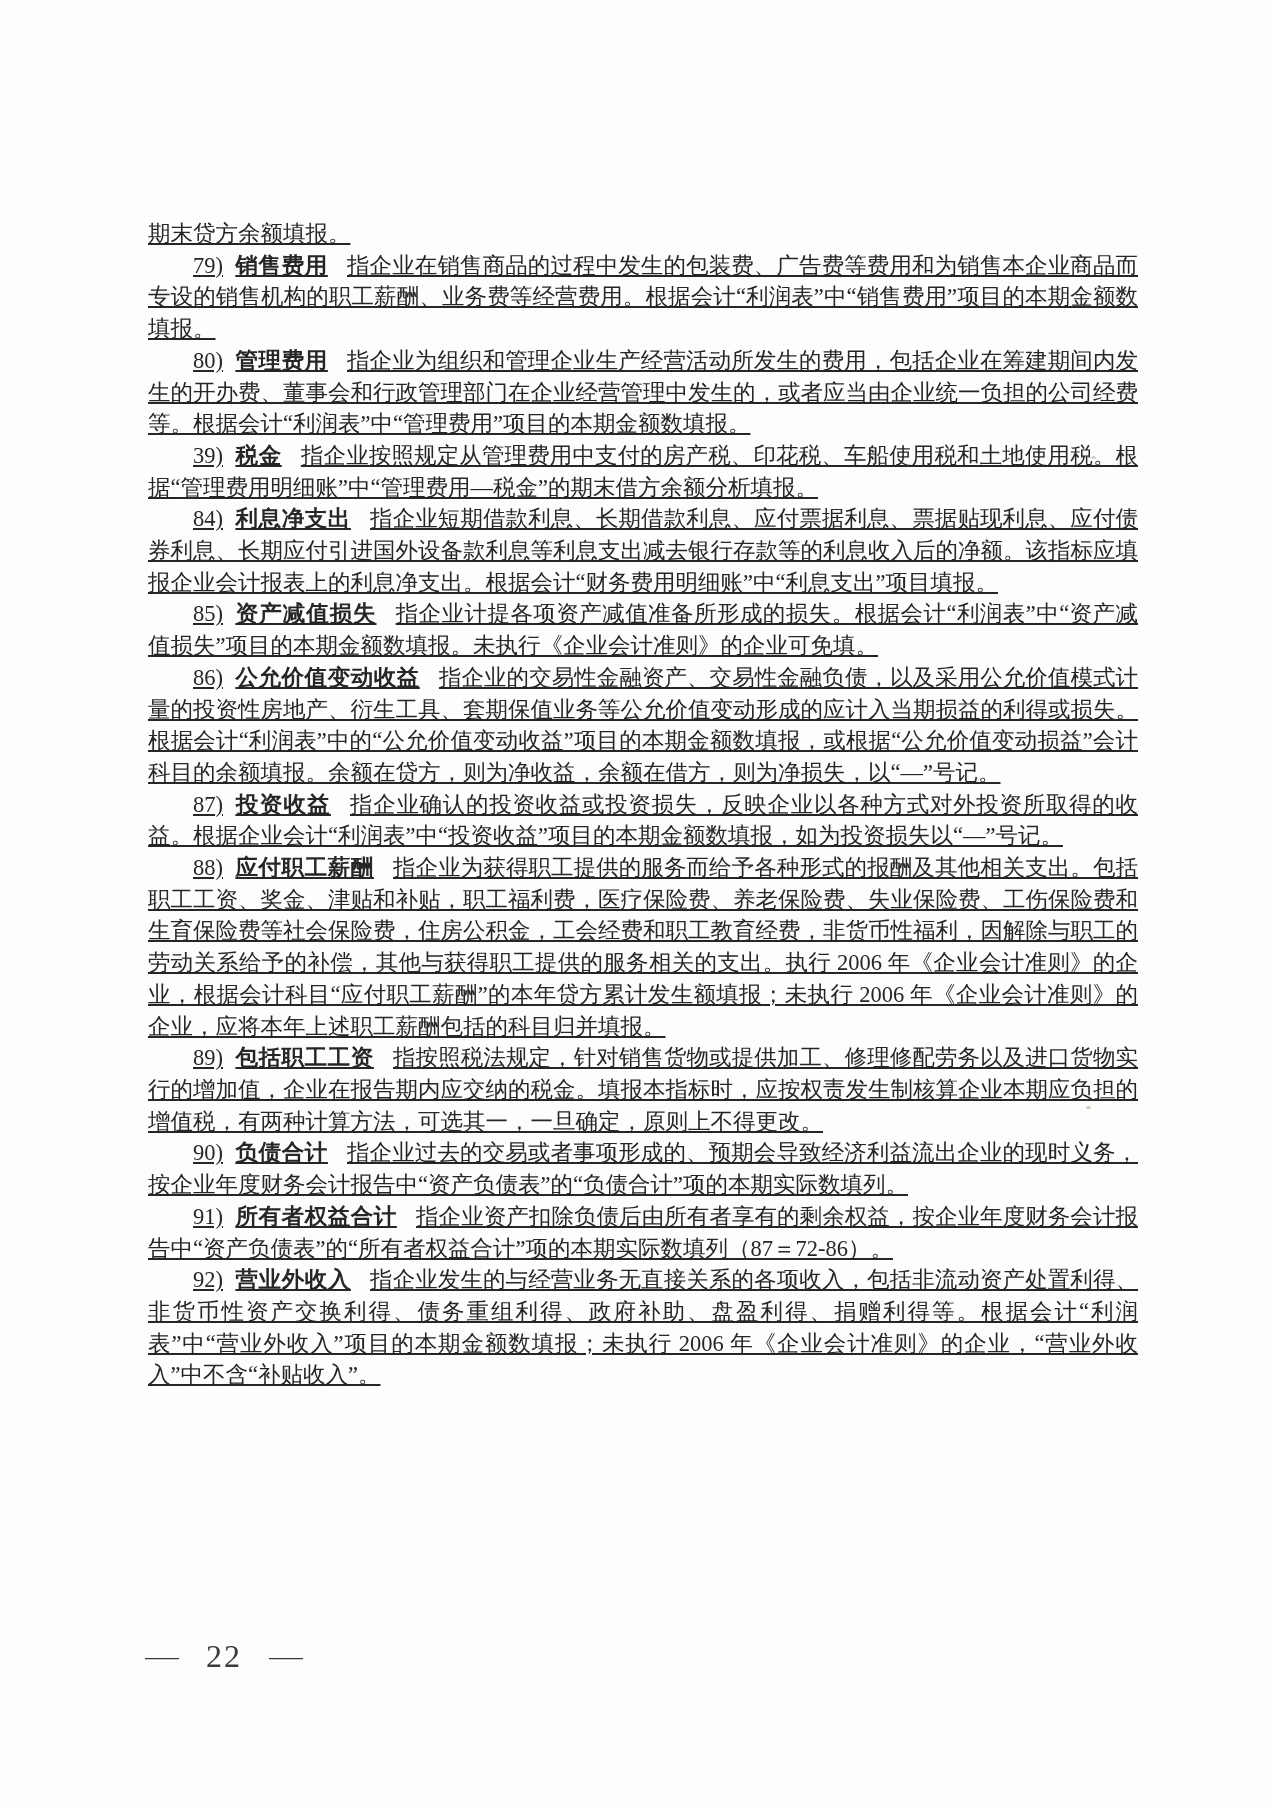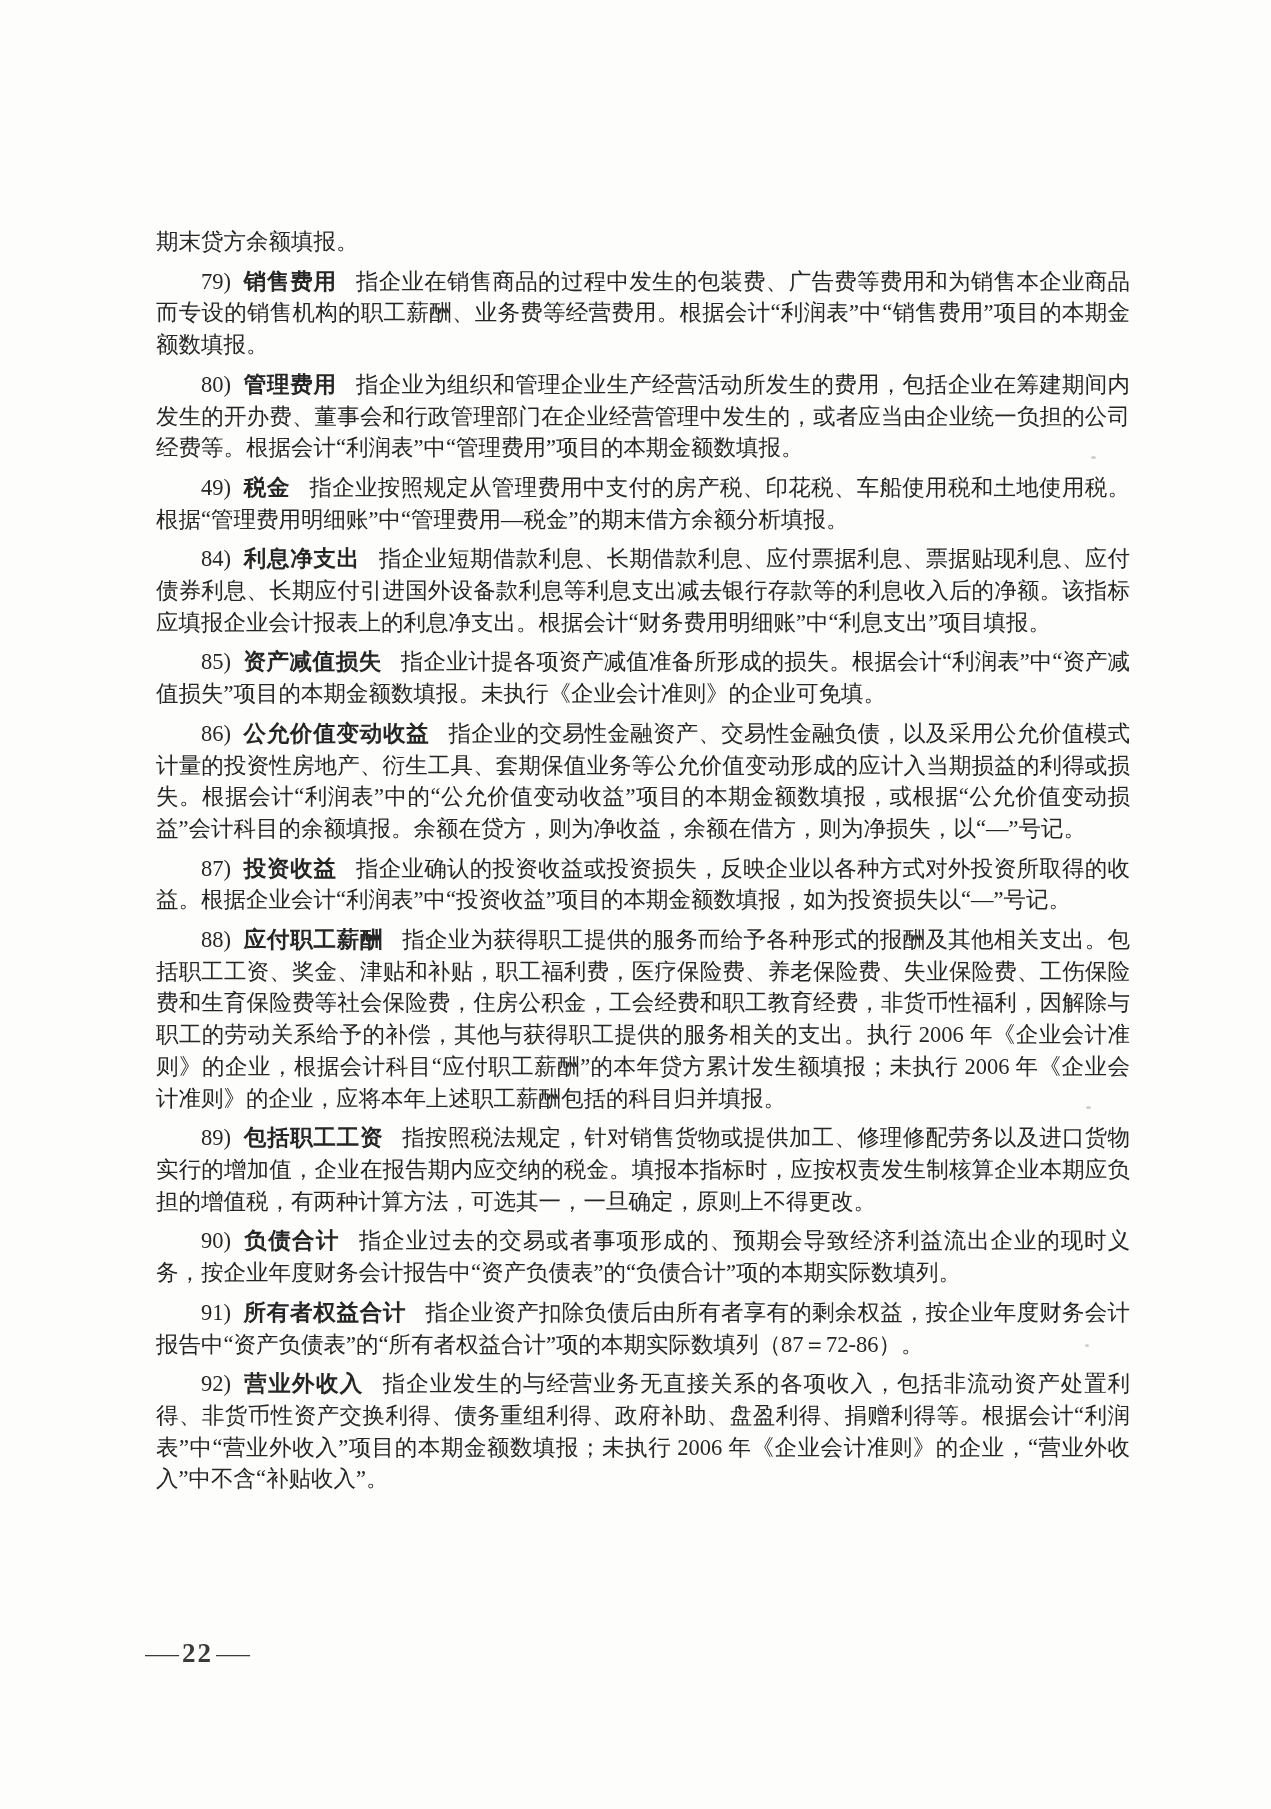--- a/index.html
+++ b/index.html
@@ -23,22 +23,23 @@
   .text-block {
     position: absolute;
     left: 148px;
     top: 218px;
     width: 990px;
     font-size: 22.5px;
     line-height: 31.7px;
     text-align: justify;
   }
   .para {
-    margin: 8px;
+    margin: 0;
     padding: 0;
+    text-decoration: underline;
   }
   .para.indent {
     text-indent: 2em;
   }
   .num {
     margin-right: 0.55em;
   }
   .term {
     font-family: "Liberation Sans", "DejaVu Sans", sans-serif;
     font-weight: 700;
@@ -53,24 +54,23 @@
     color: #3a3a3a;
     display: flex;
     align-items: center;
   }
   .fdash {
     font-size: 24px;
     transform: scaleX(1.4);
     display: inline-block;
   }
   .fnum {
-    margin: 0 8px;
+    margin: 0 32px;
     letter-spacing: 2px;
-    font-size: 27px;
-    font-weight: bold;
+    font-size: 32px;
   }
   .speck {
     position: absolute;
     background: #b9b9b4;
     border-radius: 50%;
     opacity: 0.7;
   }
 </style>
 </head>
 <body>
@@ -79,21 +79,21 @@
 
   <div class="text-block">
 
     <p class="para">期末贷方余额填报。</p>
 
 
     <p class="para indent"><span class="num">79)</span><b class="term">销售费用</b><span>指企业在销售商品的过程中发生的包装费、广告费等费用和为销售本企业商品而专设的销售机构的职工薪酬、业务费等经营费用。根据会计“利润表”中“销售费用”项目的本期金额数填报。</span></p>
 
     <p class="para indent"><span class="num">80)</span><b class="term">管理费用</b><span>指企业为组织和管理企业生产经营活动所发生的费用，包括企业在筹建期间内发生的开办费、董事会和行政管理部门在企业经营管理中发生的，或者应当由企业统一负担的公司经费等。根据会计“利润表”中“管理费用”项目的本期金额数填报。</span></p>
 
-    <p class="para indent"><span class="num">49)</span><b class="term">税金</b><span>指企业按照规定从管理费用中支付的房产税、印花税、车船使用税和土地使用税。根据“管理费用明细账”中“管理费用—税金”的期末借方余额分析填报。</span></p>
+    <p class="para indent"><span class="num">39)</span><b class="term">税金</b><span>指企业按照规定从管理费用中支付的房产税、印花税、车船使用税和土地使用税。根据“管理费用明细账”中“管理费用—税金”的期末借方余额分析填报。</span></p>
 
 
 
     <p class="para indent"><span class="num">84)</span><b class="term">利息净支出</b><span>指企业短期借款利息、长期借款利息、应付票据利息、票据贴现利息、应付债券利息、长期应付引进国外设备款利息等利息支出减去银行存款等的利息收入后的净额。该指标应填报企业会计报表上的利息净支出。根据会计“财务费用明细账”中“利息支出”项目填报。</span></p>
 
     <p class="para indent"><span class="num">85)</span><b class="term">资产减值损失</b><span>指企业计提各项资产减值准备所形成的损失。根据会计“利润表”中“资产减值损失”项目的本期金额数填报。未执行《企业会计准则》的企业可免填。</span></p>
 
     <p class="para indent"><span class="num">86)</span><b class="term">公允价值变动收益</b><span>指企业的交易性金融资产、交易性金融负债，以及采用公允价值模式计量的投资性房地产、衍生工具、套期保值业务等公允价值变动形成的应计入当期损益的利得或损失。根据会计“利润表”中的“公允价值变动收益”项目的本期金额数填报，或根据“公允价值变动损益”会计科目的余额填报。余额在贷方，则为净收益，余额在借方，则为净损失，以“—”号记。</span></p>
 
     <p class="para indent"><span class="num">87)</span><b class="term">投资收益</b><span>指企业确认的投资收益或投资损失，反映企业以各种方式对外投资所取得的收益。根据企业会计“利润表”中“投资收益”项目的本期金额数填报，如为投资损失以“—”号记。</span></p>

